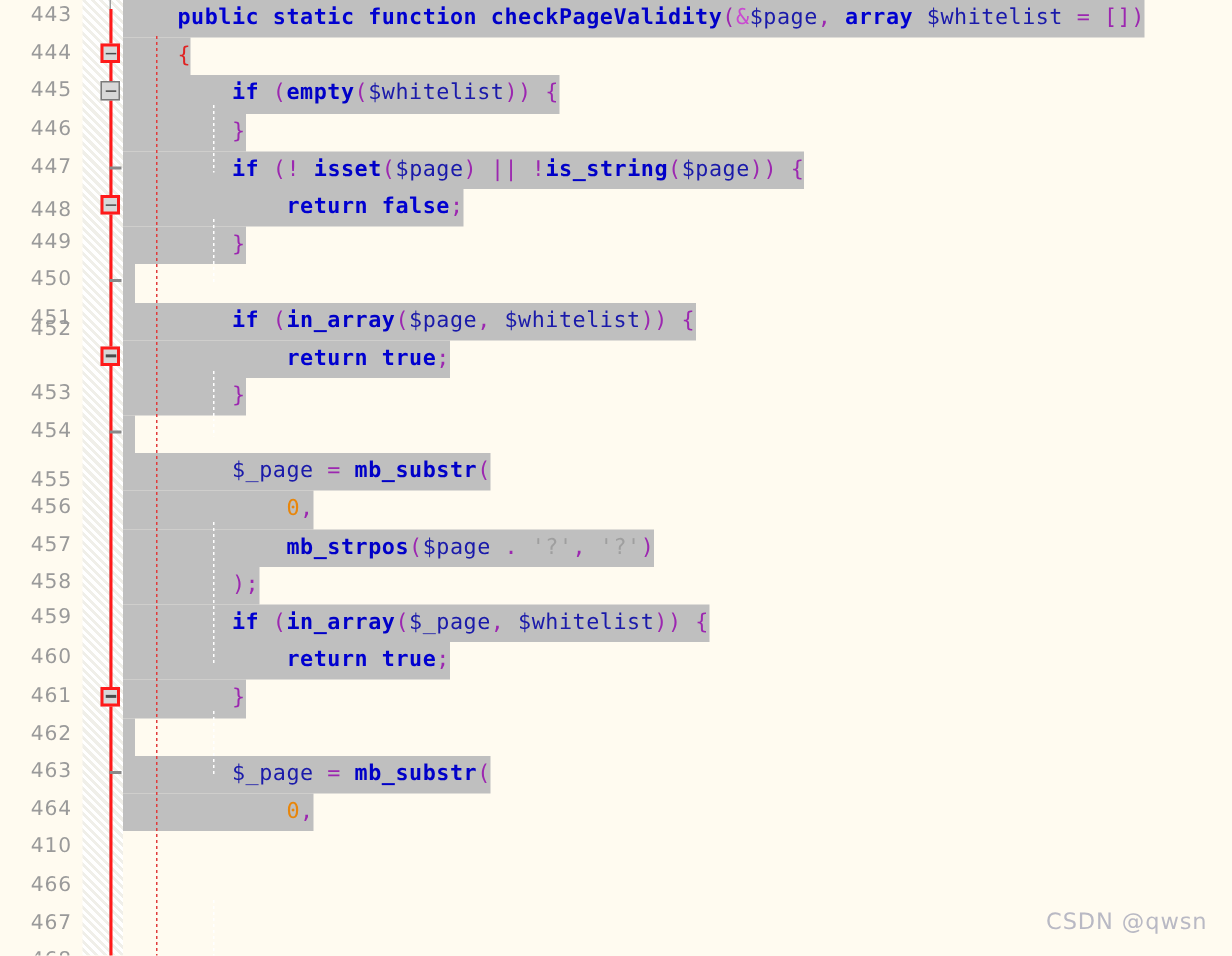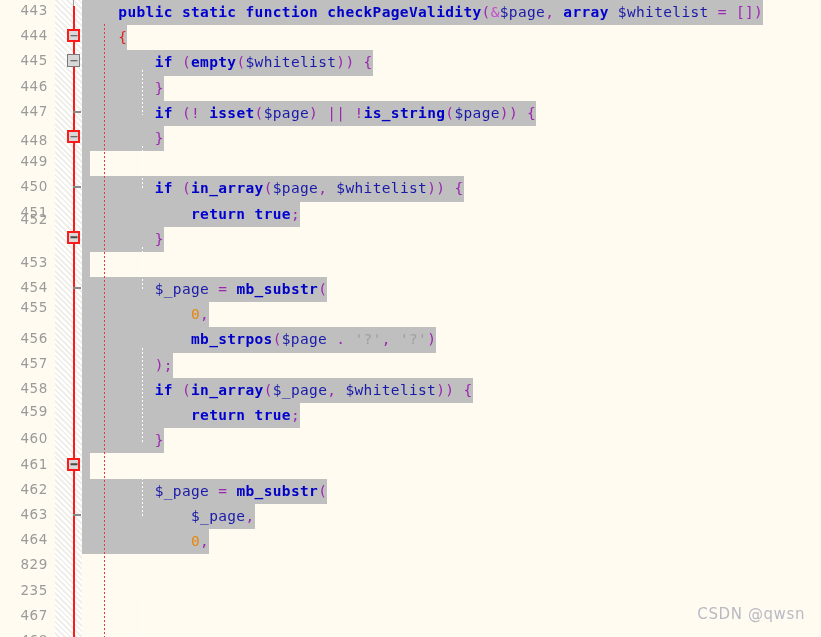--- a/index.html
+++ b/index.html
@@ -109,32 +109,32 @@
       <div class="lnum" style="top: 48.4px;">445</div>
       <div class="lnum" style="top: 73.6px;">446</div>
       <div class="lnum" style="top: 98.8px;">447</div>
       <div class="lnum" style="top: 128px;">448</div>
       <div class="lnum" style="top: 149.2px;">449</div>
       <div class="lnum" style="top: 174.4px;">450</div>
       <div class="lnum" style="top: 199.6px;">451</div>
       <div class="lnum" style="top: 207px;">452</div>
       <div class="lnum" style="top: 250px;">453</div>
       <div class="lnum" style="top: 275.2px;">454</div>
-      <div class="lnum" style="top: 295px;">455</div>
+      <div class="lnum" style="top: 308px;">455</div>
       <div class="lnum" style="top: 325.6px; margin-left: 40px;">456</div>
       <div class="lnum" style="top: 350.8px;">457</div>
       <div class="lnum" style="top: 376px;">458</div>
       <div class="lnum" style="top: 399px;">459</div>
       <div class="lnum" style="top: 426.4px;">460</div>
       <div class="lnum" style="top: 451.6px;">461</div>
       <div class="lnum" style="top: 476.8px;">462</div>
       <div class="lnum" style="top: 502px;">463</div>
       <div class="lnum" style="top: 527.2px;">464</div>
-      <div class="lnum" style="top: 552.4px;">829</div>
-      <div class="lnum" style="top: 577.6px;">235</div>
+      <div class="lnum" style="top: 552.4px;">410</div>
+      <div class="lnum" style="top: 577.6px;">466</div>
       <div class="lnum" style="top: 602.8px; margin-left: 32px;">467</div>
       <div class="lnum" style="top: 628px;">468</div>
     </div>
 
   <div id="gutter-fold">
     <div id="fold-rail"></div>
   <div class="fold-line" style="top: 6px; height: 837.6px;"></div>
       <div class="fold-box red" style="top: 29.2px; left: 12px;">
         <div class="minus"></div>
       </div>
@@ -155,36 +155,36 @@
       </div>
       <div class="fold-tick" style="top: 514px; background: rgb(138, 138, 138);"></div>
     </div>
 
   <div id="code">
       <div class="row"><span class="sel"><span class="plain">    </span><span class="kw">public</span><span class="plain"> </span><span class="kw">static</span><span class="plain"> </span><span class="kw">function</span><span class="plain"> </span><span class="fn">checkPageValidity</span><span class="punc">(</span><span class="amp">&amp;</span><span class="var">$page</span><span class="punc">,</span><span class="plain"> </span><span class="kw">array</span><span class="plain"> </span><span class="var">$whitelist</span><span class="plain"> </span><span class="op">=</span><span class="plain"> </span><span class="punc">[])</span></span></div>
       <div class="row"><span class="sel"><span class="plain">    </span><span class="red">{</span></span></div>
       <div class="row"><span class="sel"><span class="plain">        </span><span class="kw">if</span><span class="plain"> </span><span class="punc">(</span><span class="fn">empty</span><span class="punc">(</span><span class="var">$whitelist</span><span class="punc">))</span><span class="plain"> </span><span class="punc">{</span></span></div>
       <div class="row"><span class="sel"><span class="plain">        </span><span class="punc">}</span></span></div>
       <div class="row"><span class="sel"><span class="plain">        </span><span class="kw">if</span><span class="plain"> </span><span class="punc">(!</span><span class="plain"> </span><span class="fn">isset</span><span class="punc">(</span><span class="var">$page</span><span class="punc">)</span><span class="plain"> </span><span class="op">||</span><span class="plain"> </span><span class="op">!</span><span class="fn">is_string</span><span class="punc">(</span><span class="var">$page</span><span class="punc">))</span><span class="plain"> </span><span class="punc">{</span></span></div>
+      <div class="row"><span class="sel"><span class="plain">            </span><span class="kw">return</span><span class="plain"> </span><span class="kw">false</span><span class="punc">;</span></span></div>
       <div class="row"><span class="sel"><span class="plain">        </span><span class="punc">}</span></span></div>
       <div class="row"><span class="selpad" style="width: 8px;"> </span></div>
       <div class="row"><span class="sel"><span class="plain">        </span><span class="kw">if</span><span class="plain"> </span><span class="punc">(</span><span class="fn">in_array</span><span class="punc">(</span><span class="var">$page</span><span class="punc">,</span><span class="plain"> </span><span class="var">$whitelist</span><span class="punc">))</span><span class="plain"> </span><span class="punc">{</span></span></div>
       <div class="row"><span class="sel"><span class="plain">            </span><span class="kw">return</span><span class="plain"> </span><span class="kw">true</span><span class="punc">;</span></span></div>
       <div class="row"><span class="sel"><span class="plain">        </span><span class="punc">}</span></span></div>
       <div class="row"><span class="selpad" style="width: 8px;"> </span></div>
       <div class="row"><span class="sel"><span class="plain">        </span><span class="var">$_page</span><span class="plain"> </span><span class="op">=</span><span class="plain"> </span><span class="fn">mb_substr</span><span class="punc">(</span></span></div>
       <div class="row"><span class="sel"><span class="plain">            </span><span class="num">0</span><span class="punc">,</span></span></div>
       <div class="row"><span class="sel"><span class="plain">            </span><span class="fn">mb_strpos</span><span class="punc">(</span><span class="var">$page</span><span class="plain"> </span><span class="punc">.</span><span class="plain"> </span><span class="str">'?'</span><span class="punc">,</span><span class="plain"> </span><span class="str">'?'</span><span class="punc">)</span></span></div>
       <div class="row"><span class="sel"><span class="plain">        </span><span class="punc">);</span></span></div>
       <div class="row"><span class="sel"><span class="plain">        </span><span class="kw">if</span><span class="plain"> </span><span class="punc">(</span><span class="fn">in_array</span><span class="punc">(</span><span class="var">$_page</span><span class="punc">,</span><span class="plain"> </span><span class="var">$whitelist</span><span class="punc">))</span><span class="plain"> </span><span class="punc">{</span></span></div>
       <div class="row"><span class="sel"><span class="plain">            </span><span class="kw">return</span><span class="plain"> </span><span class="kw">true</span><span class="punc">;</span></span></div>
       <div class="row"><span class="sel"><span class="plain">        </span><span class="punc">}</span></span></div>
       <div class="row"><span class="selpad" style="width: 8px;"> </span></div>
       <div class="row"><span class="sel"><span class="plain">        </span><span class="var">$_page</span><span class="plain"> </span><span class="op">=</span><span class="plain"> </span><span class="fn">mb_substr</span><span class="punc">(</span></span></div>
-      <div class="row"><span class="sel"><span class="plain">            </span><span class="var">$_page</span><span class="punc">,</span></span></div>
       <div class="row"><span class="sel"><span class="plain">            </span><span class="num">0</span><span class="punc">,</span></span></div>
       <div class="guide red" style="left: 22px; top: 24px; height: 817.6px;"></div>
       <div class="guide white" style="left: 60px; top: 70.4px; height: 44.4px;"></div>
       <div class="guide white" style="left: 60px; top: 146px; height: 44.4px;"></div>
       <div class="guide white" style="left: 60px; top: 246.8px; height: 44.4px;"></div>
       <div class="guide white" style="left: 60px; top: 347.6px; height: 94.8px;"></div>
       <div class="guide white" style="left: 60px; top: 473.6px; height: 44.4px;"></div>
       <div class="guide white" style="left: 60px; top: 599.6px; height: 94.8px;"></div>
     </div>
 

